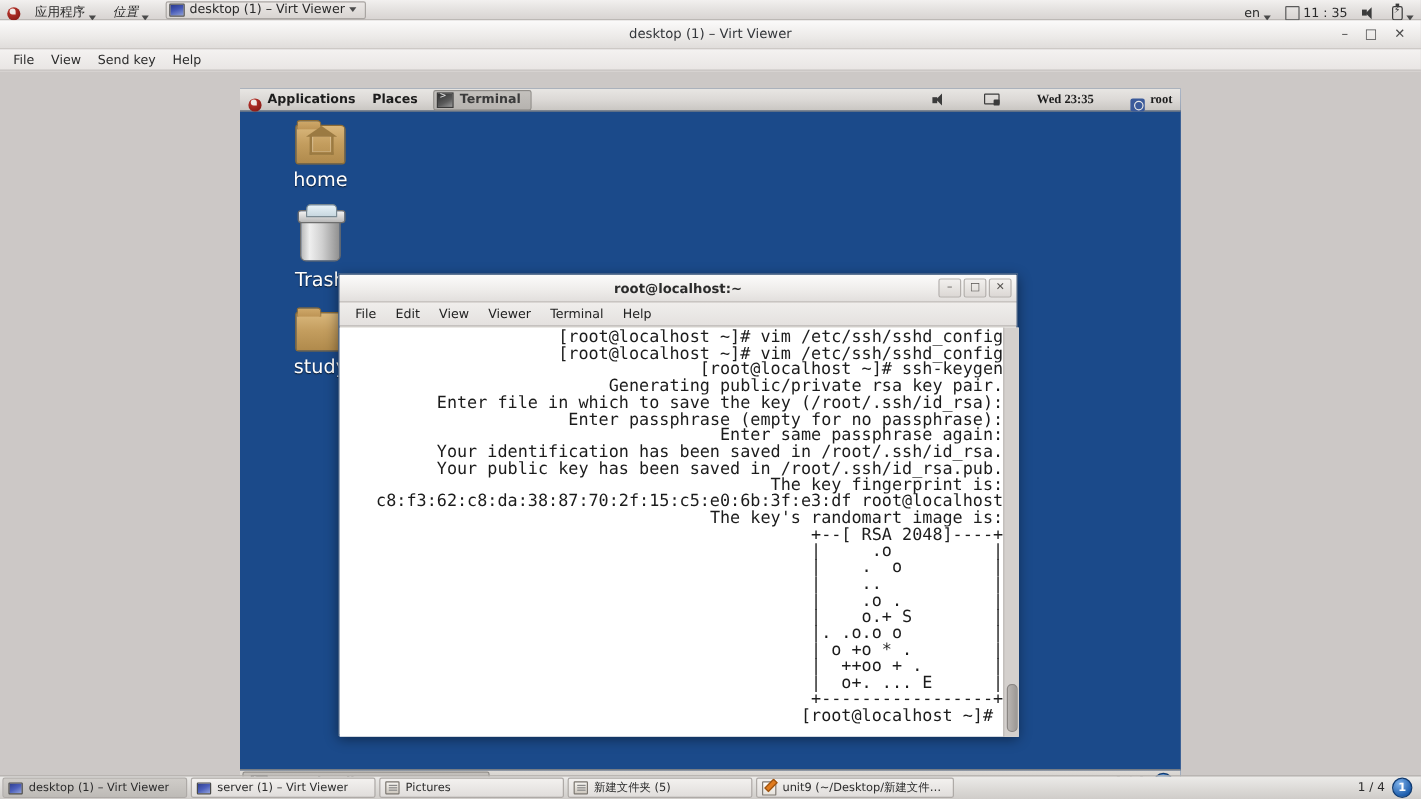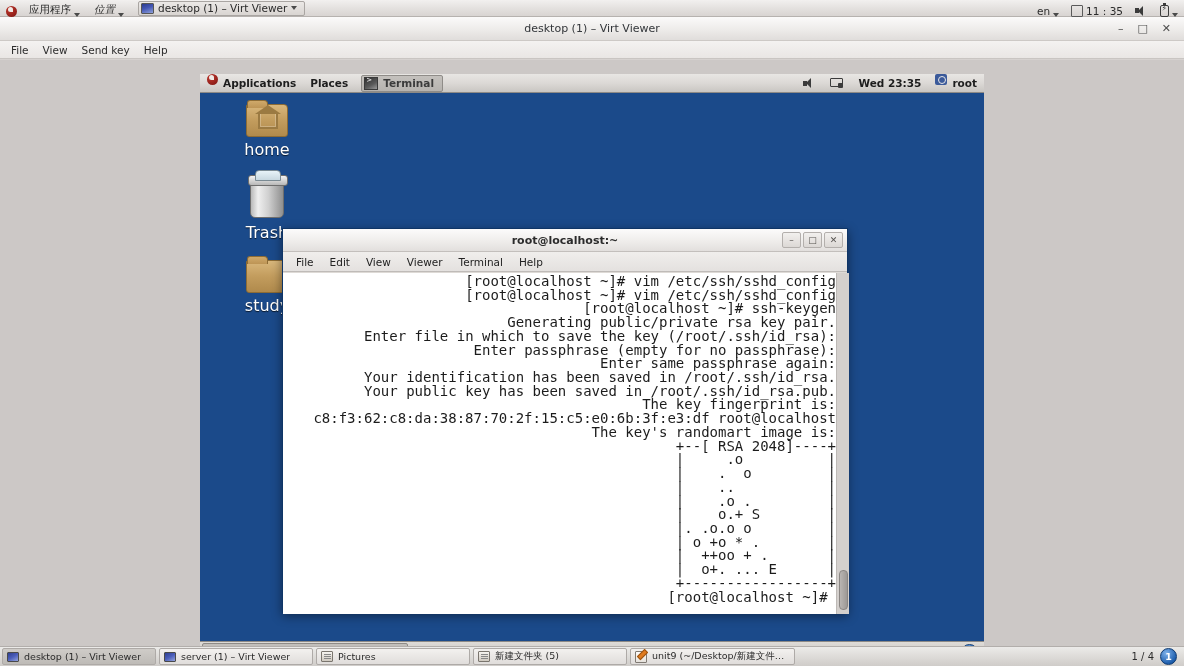--- a/index.html
+++ b/index.html
@@ -102,22 +102,22 @@
   }
 
   
   #gnome-panel {
     position: absolute; left: 0; top: 0; width: 784px; height: 19px;
     background: linear-gradient(180deg, #e8e6e3 0%, #dcd9d6 50%, #c9c6c2 100%);
     border-bottom: 1px solid #8d8a86;
     display: flex; align-items: center;
     font-size: 10.5px; color: #1d1d1d; font-weight: bold;
   }
-  .gp-item { padding: 0 7px; line-height: 19px; display: flex; align-items: flex-start; gap: 5px; }
-  #gnome-panel-right { margin-left: auto; display: flex; align-items: center; gap: 0; }
+  .gp-item { padding: 0 7px; line-height: 19px; display: flex; align-items: flex-end; gap: 5px; }
+  #gnome-panel-right { margin-left: auto; display: flex; align-items: center; gap: 16px; font-family: Liberation Serif, serif; }
   #gnome-task-btn {
     display: flex; align-items: center; gap: 5px;
     margin-left: 6px; height: 17px; padding: 0 8px 0 2px;
     background: linear-gradient(180deg, #c4c1bd, #b6b3af);
     border: 1px solid #8f8c88; border-radius: 2px;
     color: #3b3b3b;
   }
   .term-mini-icon {
     width: 14px; height: 13px;
     background: linear-gradient(150deg, #2f2f2f 0%, #5a5a5a 60%, #9a9a9a 100%);

